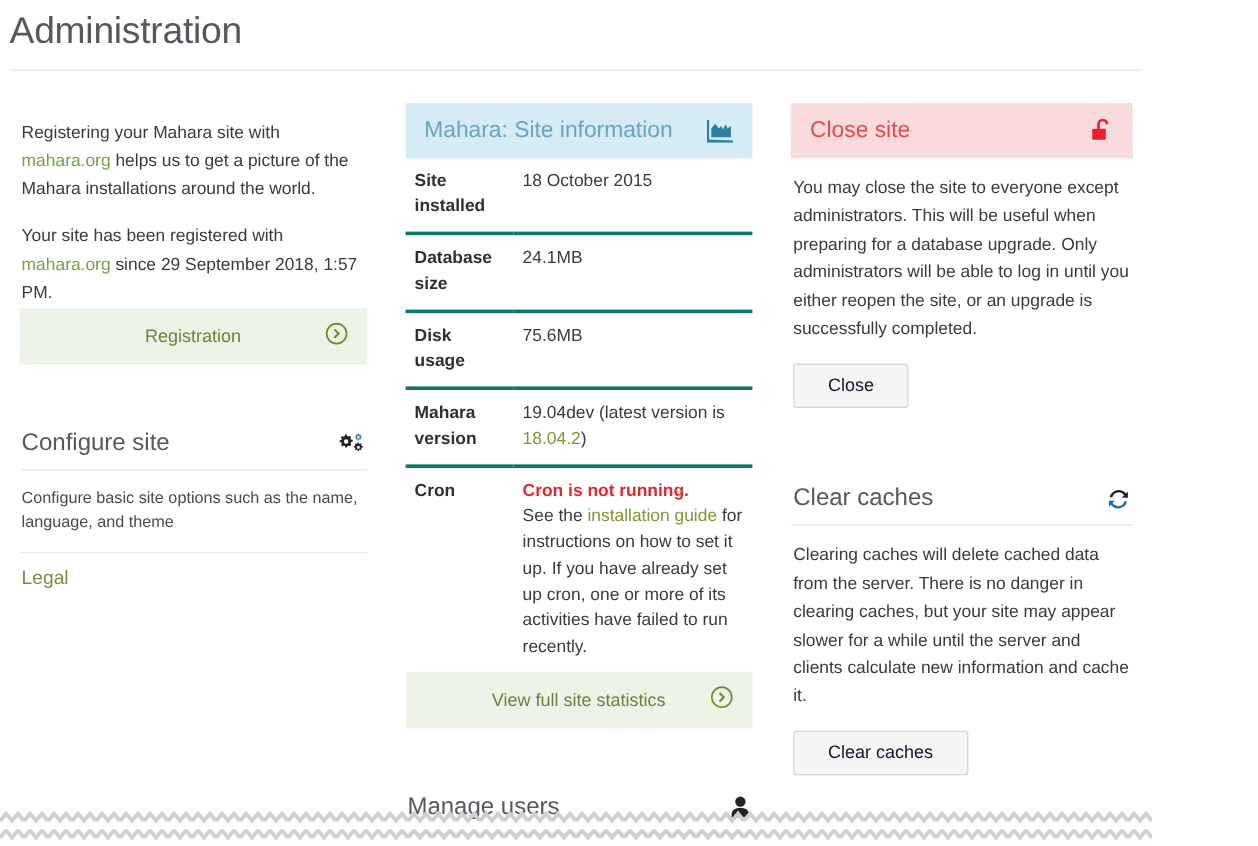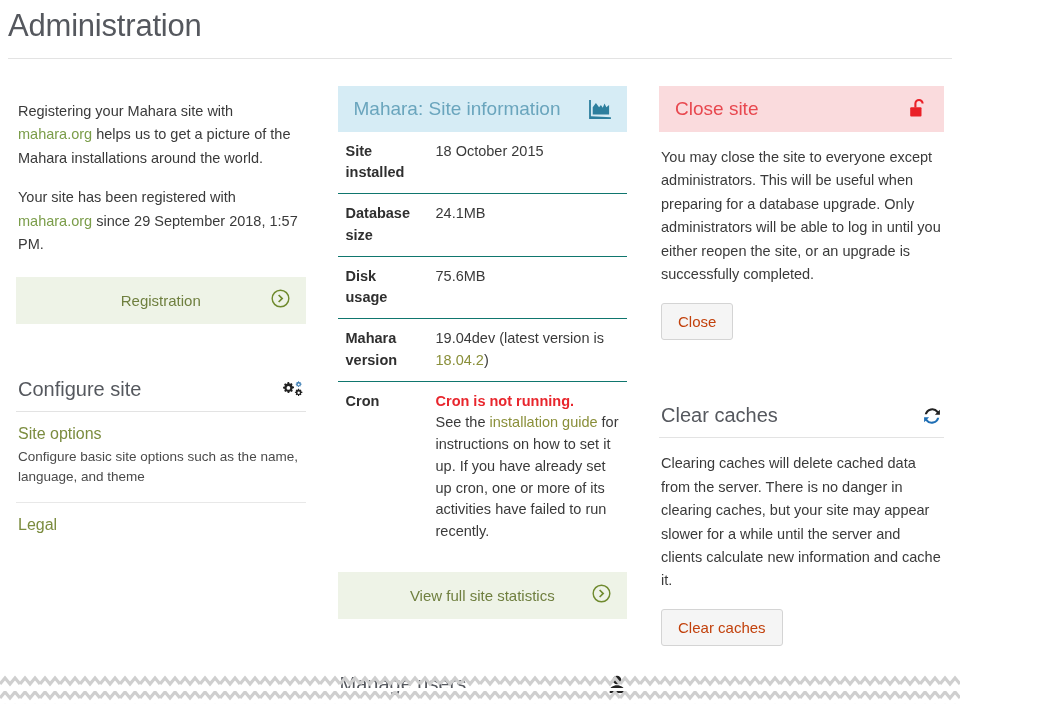--- a/index.html
+++ b/index.html
@@ -65,33 +65,32 @@
 
   a.link { color: #7b9d4a; text-decoration: none; }
   a.link-olive { color: #8a8f3a; text-decoration: none; }
 
   
   .panel-footer {
     display: flex; align-items: center; justify-content: center;
     position: relative;
     background: #eef3e7;
     padding: 15px 16px;
-    margin-top: 20px;
     font-size: 15px;
     color: #6f7f3f;
     text-decoration: none;
   }
   .panel-footer .arrow-circle { position: absolute; right: 16px; top: 50%; transform: translateY(-50%); }
 
   
   .dl { width: 100%; border-collapse: collapse; font-size: 14.5px; }
   .dl td {
     padding: 9px 6px 9px 8px;
     vertical-align: top;
-    border-top: 1px solid #0f766e;
+    border-top: 3px solid #0f766e;
     line-height: 1.5;
   }
   .dl tr:first-child td { border-top: 0; }
   .dl td.k { font-weight: bold; color: #2f2f2f; width: 90px; }
   .dl td.v { color: #3a3a3a; }
   .cron-alert { color: #e8262d; font-weight: bold; display: block; }
 
   
   .lg { margin-top: 0; }
   .lg-item {
@@ -101,23 +100,23 @@
   .lg-item:last-child { border-bottom: 0; }
   .lg-title { font-size: 16px; color: #7b8c3f; margin-bottom: 4px; }
   .lg-desc { font-size: 13.5px; color: #4a4a4a; line-height: 1.52; }
 
   
   .btn {
     display: inline-block;
     background: #f5f5f5;
     border: 1px solid #d4d4d4;
     border-radius: 3px;
-    padding: 8px 16px;
+    padding: 8px 28px;
     font-size: 15px;
-    color: #c2410c;
+    color: #0f172a;
     font-family: "Liberation Sans", sans-serif;
     cursor: pointer;
     line-height: 1.3;
   }
 
   
   .wavy-cut {
     position: absolute;
     left: 0; bottom: 0;
     width: 1048px; height: 30px;
@@ -162,21 +161,20 @@
           <span class="icon">
             <svg width="22" height="20" viewBox="0 0 26 24">
               <path fill="#222" d="M9.8 8.3l1.5-.5-.3-1.9-1.6-.1a4.9 4.9 0 0 0-.7-1.2l.8-1.4-1.4-1.3-1.3.9a5 5 0 0 0-1.3-.6L5.4.6 3.5.7l-.3 1.6a5 5 0 0 0-1.2.7L.6 2.2-.7 3.6l.9 1.3a5 5 0 0 0-.5 1.3l-1.6.2v1.9l1.6.3c.1.5.3.9.6 1.3l-.9 1.3 1.4 1.4 1.3-.9c.4.2.8.4 1.3.5l.2 1.6h1.9l.3-1.6c.5-.1.9-.3 1.3-.6l1.3.9 1.4-1.4-.9-1.3c.2-.4.4-.8.5-1.3zM4.5 9.9a2.2 2.2 0 1 1 0-4.5 2.2 2.2 0 0 1 0 4.5z" transform="translate(3 3)"></path>
               <path fill="#222" d="M23.4 16.9l1-.4-.2-1.3-1.1-.1a3.3 3.3 0 0 0-.5-.8l.5-.9-.9-.9-.9.6a3.4 3.4 0 0 0-.9-.4l-.1-1.1h-1.3l-.2 1.1c-.3.1-.6.2-.8.4l-.9-.6-.9.9.6.9a3.4 3.4 0 0 0-.4.9l-1.1.1v1.3l1.1.2c.1.3.2.6.4.8l-.6.9.9.9.9-.6c.3.2.6.3.9.4l.1 1.1h1.3l.2-1.1c.3-.1.6-.2.8-.4l.9.6.9-.9-.6-.9c.2-.3.3-.6.4-.9zm-3.6 1a1.5 1.5 0 1 1 0-3 1.5 1.5 0 0 1 0 3z"></path>
               <path fill="#3f7fb5" d="M22.6 6.9l.8-.3-.1-1-.9-.1a2.6 2.6 0 0 0-.4-.6l.4-.7-.7-.7-.7.4a2.6 2.6 0 0 0-.7-.3l-.1-.9h-1l-.1.9c-.2 0-.5.1-.7.3l-.7-.4-.7.7.4.7a2.6 2.6 0 0 0-.3.7l-.9.1v1l.9.1c.1.2.2.5.3.7l-.4.7.7.7.7-.4c.2.1.4.2.7.3l.1.9h1l.1-.9c.3-.1.5-.2.7-.3l.7.4.7-.7-.4-.7c.1-.2.2-.5.3-.7zm-2.8.8a1.2 1.2 0 1 1 0-2.4 1.2 1.2 0 0 1 0 2.4z"></path>
             </svg>
           </span>
         </div>
         <div class="lg">
           <div class="lg-item">
-            <div class="lg-title">Site options</div>
             <div class="lg-desc">Configure basic site options such as the name, language, and theme</div>
           </div>
           <div class="lg-item">
             <div class="lg-title">Legal</div>
           </div>
         </div>
       </div>
 
     </div>
 

